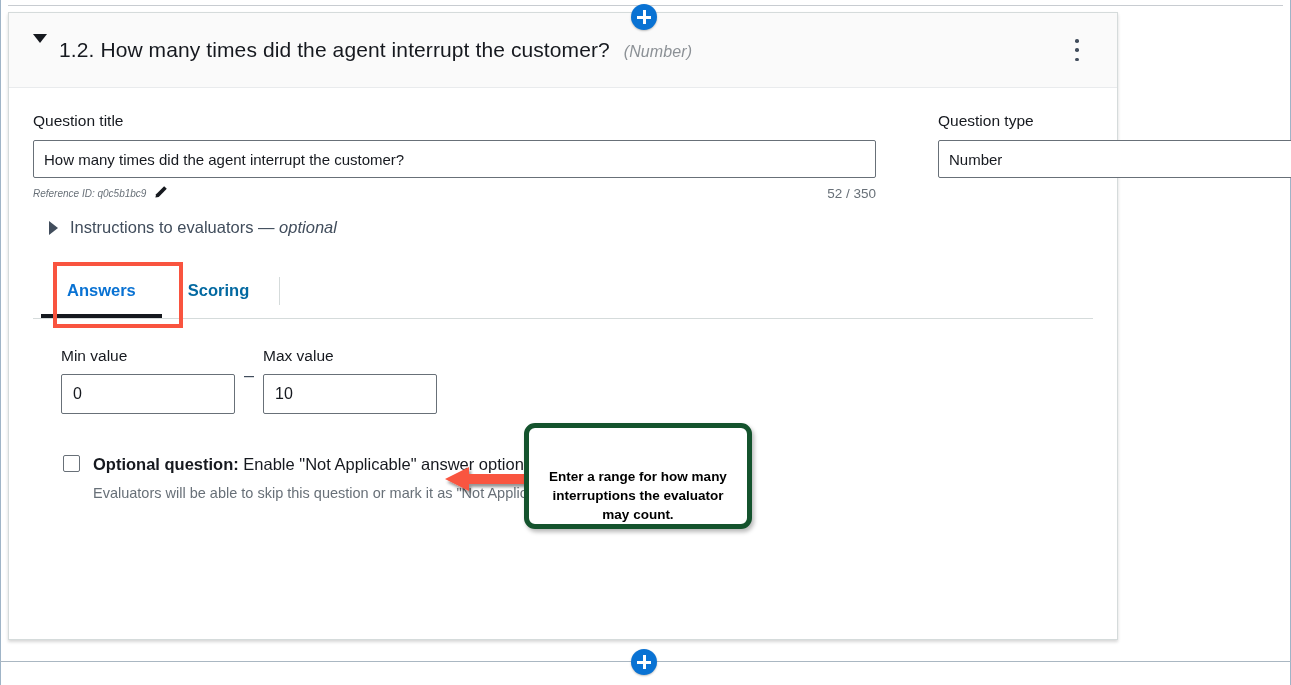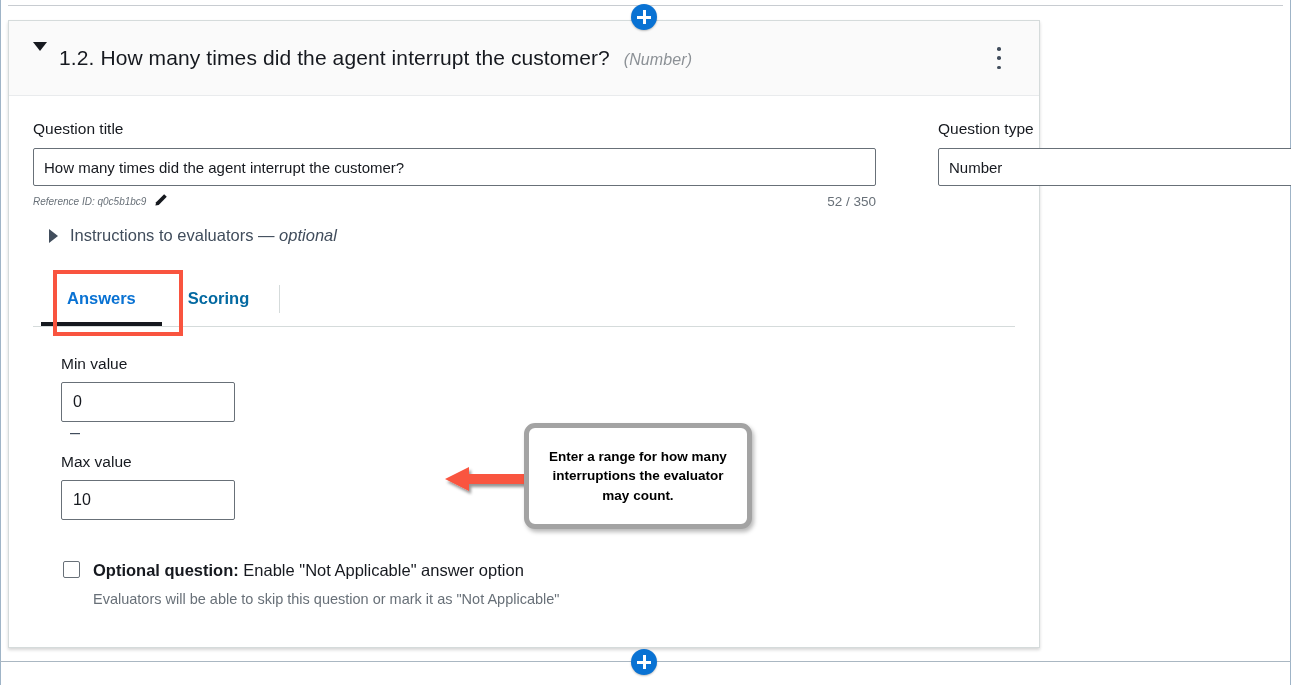--- a/index.html
+++ b/index.html
@@ -42,22 +42,22 @@
   .bottom-rule {
     position: absolute;
     left: 0px; top: 661px;
     width: 1291px; height: 1px;
     background: #aab7c2;
   }
 
   
   .card {
     position: absolute;
-    left: 8px; top: 20px;
-    width: 1032px; height: 628px;
+    left: 8px; top: 12px;
+    width: 1110px; height: 628px;
     background: #ffffff;
     border: 1px solid #d5dbdb;
     box-shadow: 0 2px 3px rgba(0,0,0,0.16);
   }
 
   .card-header {
     position: relative;
     height: 75px;
     background: #fafafa;
     border-bottom: 1px solid #e9ebed;
@@ -271,22 +271,21 @@
     z-index: 5;
   }
 
   
   .answers-panel {
     padding: 28px 0 0 28px;
     position: relative;
   }
   .range-row {
     display: flex;
-    align-items: flex-start;
-    flex-direction: column;
+    align-items: center;
   }
   .range-field .field-label {
     font-size: 15.5px;
     margin-bottom: 9px;
   }
   .range-input {
     width: 174px;
     height: 40px;
     border: 1px solid #687078;
     border-radius: 2px;
@@ -334,24 +333,24 @@
   }
 
   
   .callout {
     position: absolute;
     left: 524px;
     top: 423px;
     width: 228px;
     height: 106px;
     background: #ffffff;
-    border: 5px solid #a3a3a3;
+    border: 5px solid #14532d;
     border-radius: 11px;
     display: flex;
-    align-items: center;
+    align-items: flex-end;
     justify-content: center;
     text-align: center;
     z-index: 20;
     box-shadow: 2px 3px 4px rgba(0,0,0,0.28);
   }
   .callout-text {
     font-size: 13.5px;
     font-weight: bold;
     color: #000000;
     line-height: 1.42;

